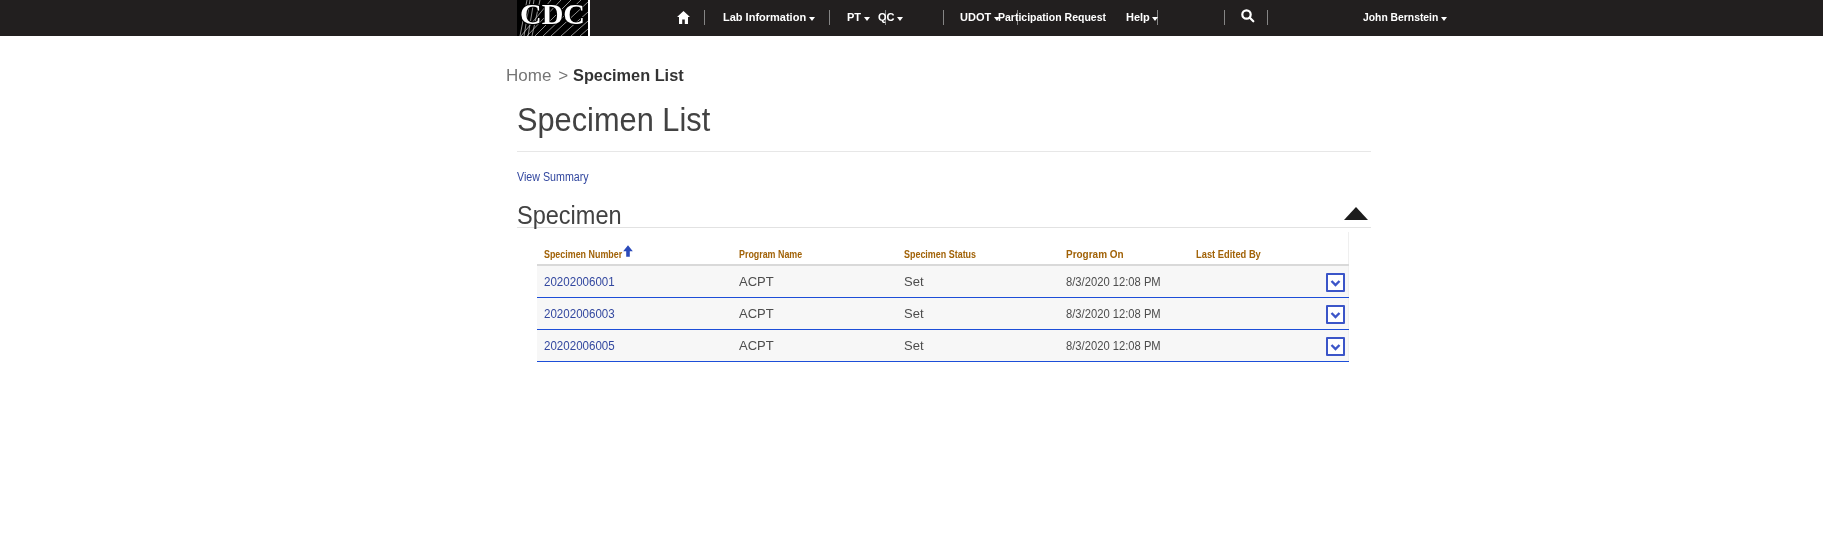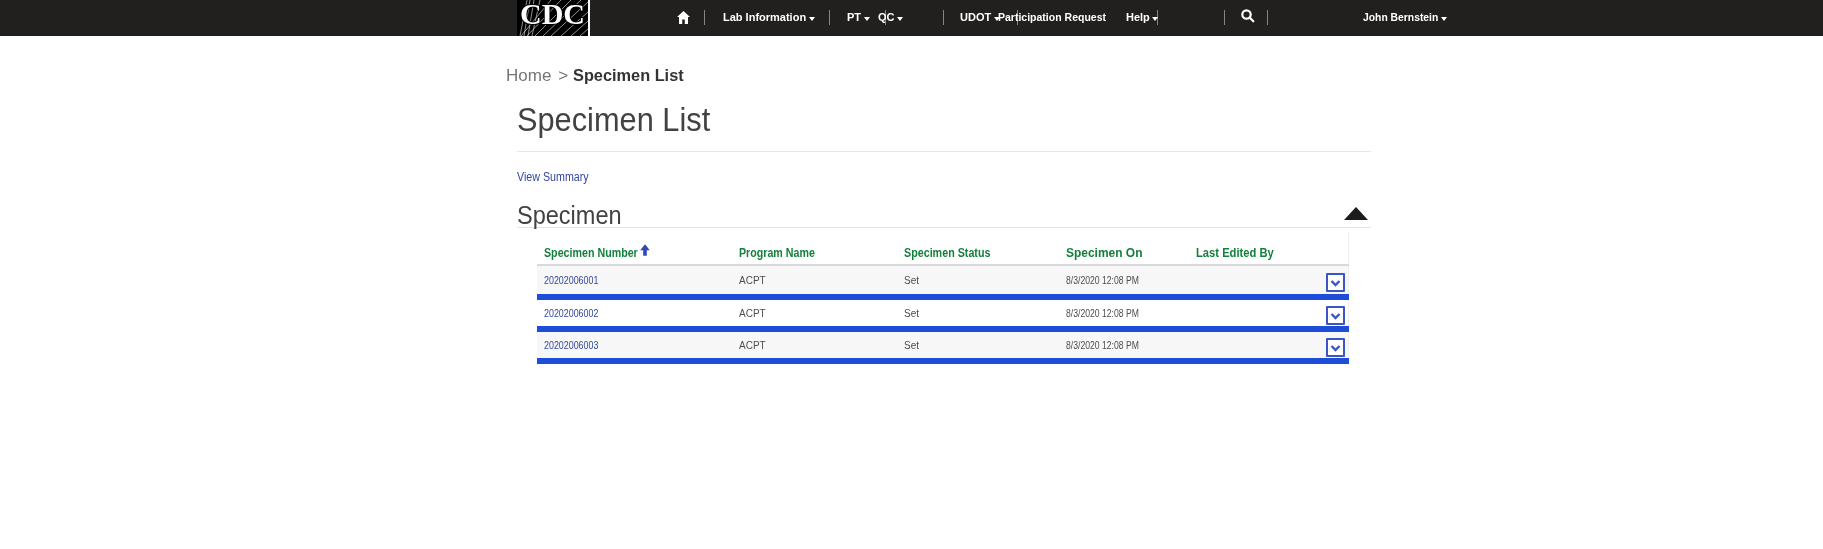--- a/index.html
+++ b/index.html
@@ -34,25 +34,25 @@
 #h2line { position:absolute; left:517px; top:227px; width:854px; height:1px; background:#e2e2e2; }
 #h2 { position:absolute; left:517px; top:203px; font-size:25px; line-height:25px; color:#424242;
   transform:scaleX(0.941); transform-origin:0 0; }
 #coltri { position:absolute; left:1344px; top:207px; width:0; height:0;
   border-left:12px solid transparent; border-right:12px solid transparent;
   border-bottom:13px solid #1c1c1c; }
 
 
 #tblwrap { position:absolute; left:537px; top:232px; width:811px; }
 table { border-collapse:collapse; width:811px; table-layout:fixed; border-right:1px solid #efefef; }
-th { color:#15803d; font-size:12px; font-weight:bold; text-align:left;
+th { color:#a16207; font-size:10px; font-weight:bold; text-align:left;
   height:33px; padding:0 0 4px 7px; border-bottom:2px solid #d9d9d9; vertical-align:bottom;
   white-space:nowrap; }
-td { font-size:10px; color:#4d4d4d; height:32px; padding:1px 0 0 7px;
-  border-bottom:6px solid #1d4ed8; vertical-align:middle; white-space:nowrap; }
+td { font-size:13px; color:#4d4d4d; height:32px; padding:1px 0 0 7px;
+  border-bottom:1px solid #1d4ed8; vertical-align:middle; white-space:nowrap; }
 tr.odd td { background:#f7f7f7; }
 td.num a { color:#32479f; text-decoration:none; }
 td.btncell { padding:0; text-align:right; }
 .ddbtn { display:inline-block; width:19px; height:19px; background:#fff;
   border:2px solid #3b55c8; border-radius:1px; margin-right:3px; position:relative; top:3px; }
 .ddbtn svg { position:absolute; left:2px; top:3px; }
 </style>
 </head>
 <body>
 <div id="page">
@@ -123,50 +123,50 @@
           <col style="width:100px">
           <col style="width:59px">
       </colgroup>
       <tbody>
           <tr>
         <th><span class="sx" style="transform:scaleX(0.89)">Specimen Number</span><svg width="10" height="12" viewBox="0 0 10 12" style="vertical-align:1.5px;margin-left:-9px">
                 <path d="M5 0.2 L9.8 6.3 L6.8 6.3 L6.8 11.8 L3.2 11.8 L3.2 6.3 L0.2 6.3 Z" fill="#2b4aba"></path>
               </svg></th>
         <th><span class="sx" style="transform:scaleX(0.888)">Program Name</span></th>
         <th><span class="sx" style="transform:scaleX(0.894)">Specimen Status</span></th>
-        <th><span class="sx" style="transform:scaleX(0.997)">Specimen On</span></th>
+        <th><span class="sx" style="transform:scaleX(0.997)">Program On</span></th>
         <th><span class="sx" style="transform:scaleX(0.933)">Last Edited By</span></th>
             <th></th>
       </tr>
       <tr class="odd">
         <td class="num"><a href="#"><span class="sx" style="transform:scaleX(0.889)">20202006001</span></a></td>
-        <td>ACPT</td>
-            <td>Set</td>
-        <td><span class="sx" style="transform:scaleX(0.862)">8/3/2020 12:08 PM</span></td>
-            <td></td>
-        <td class="btncell"><span class="ddbtn"><svg width="11" height="11" viewBox="0 0 11 11">
-                  <path d="M1.5 3 L5.5 7 L9.5 3" fill="none" stroke="#3b55c8" stroke-width="2.4"></path>
-                </svg></span></td>
-      </tr>
-      <tr>
-        <td class="num"><a href="#"><span class="sx" style="transform:scaleX(0.889)">20202006002</span></a></td>
         <td>ACPT</td>
             <td>Set</td>
         <td><span class="sx" style="transform:scaleX(0.862)">8/3/2020 12:08 PM</span></td>
             <td></td>
         <td class="btncell"><span class="ddbtn"><svg width="11" height="11" viewBox="0 0 11 11">
                   <path d="M1.5 3 L5.5 7 L9.5 3" fill="none" stroke="#3b55c8" stroke-width="2.4"></path>
                 </svg></span></td>
       </tr>
       <tr class="odd">
         <td class="num"><a href="#"><span class="sx" style="transform:scaleX(0.889)">20202006003</span></a></td>
         <td>ACPT</td>
             <td>Set</td>
         <td><span class="sx" style="transform:scaleX(0.862)">8/3/2020 12:08 PM</span></td>
             <td></td>
         <td class="btncell"><span class="ddbtn"><svg width="11" height="11" viewBox="0 0 11 11">
                   <path d="M1.5 3 L5.5 7 L9.5 3" fill="none" stroke="#3b55c8" stroke-width="2.4"></path>
                 </svg></span></td>
       </tr>
+      <tr class="odd">
+        <td class="num"><a href="#"><span class="sx" style="transform:scaleX(0.889)">20202006005</span></a></td>
+        <td>ACPT</td>
+            <td>Set</td>
+        <td><span class="sx" style="transform:scaleX(0.862)">8/3/2020 12:08 PM</span></td>
+            <td></td>
+        <td class="btncell"><span class="ddbtn"><svg width="11" height="11" viewBox="0 0 11 11">
+                  <path d="M1.5 3 L5.5 7 L9.5 3" fill="none" stroke="#3b55c8" stroke-width="2.4"></path>
+                </svg></span></td>
+      </tr>
     </tbody>
       </table>
   </div>
 </div>
 
 </body></html>

